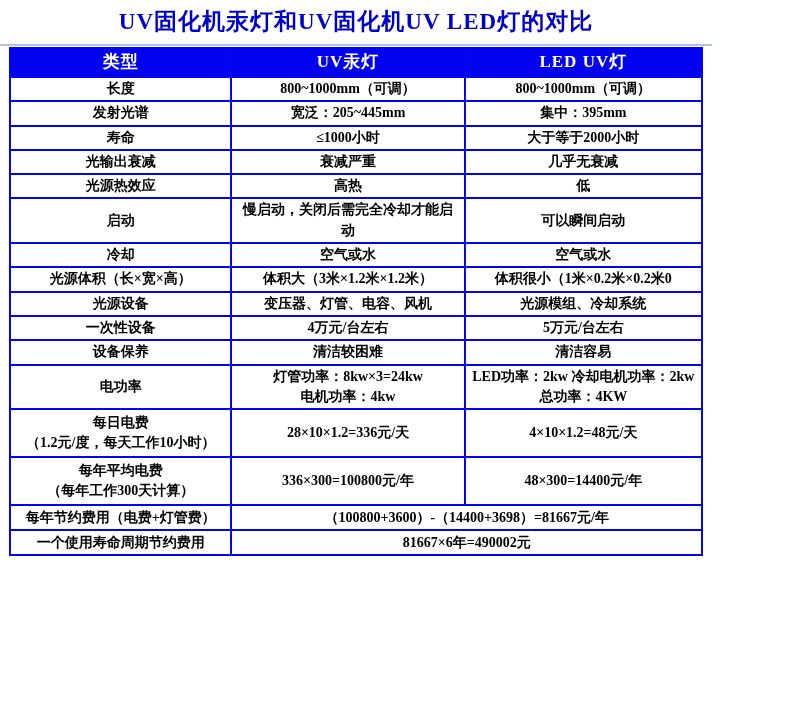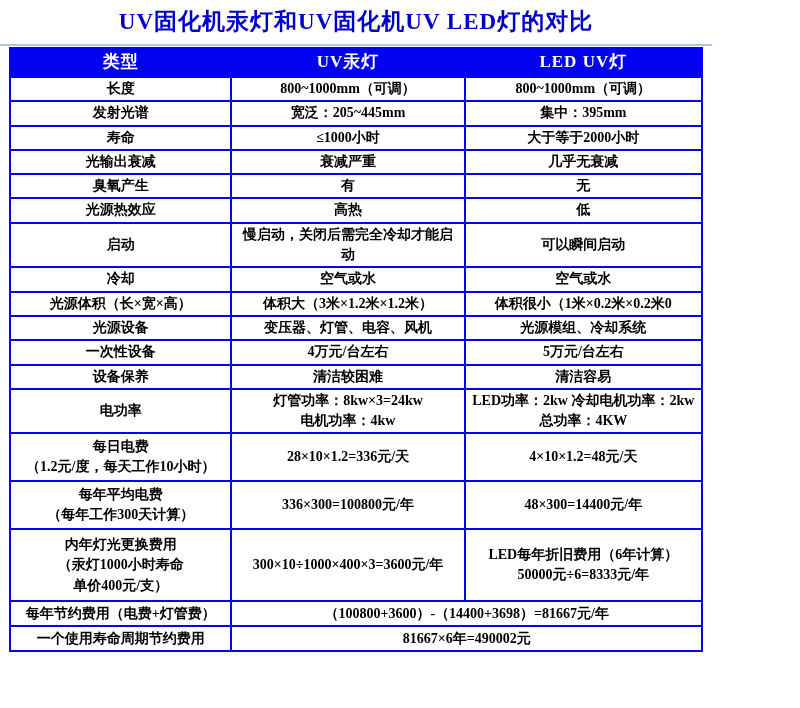--- a/index.html
+++ b/index.html
@@ -93,25 +93,20 @@
           <td>寿命</td>
           <td>≤1000小时</td>
           <td>大于等于2000小时</td>
         </tr>
         <tr>
           <td>光输出衰减</td>
           <td>衰减严重</td>
           <td>几乎无衰减</td>
         </tr>
         <tr>
-          <td>臭氧产生</td>
-          <td>有</td>
-          <td>无</td>
-        </tr>
-        <tr>
           <td>光源热效应</td>
           <td>高热</td>
           <td>低</td>
         </tr>
         <tr>
           <td>启动</td>
           <td>慢启动，关闭后需完全冷却才能启动</td>
           <td>可以瞬间启动</td>
         </tr>
         <tr>
@@ -151,28 +146,20 @@
 （1.2元/度，每天工作10小时）</td>
           <td>28×10×1.2=336元/天</td>
           <td>4×10×1.2=48元/天</td>
         </tr>
         <tr class="h2b">
           <td>每年平均电费
 （每年工作300天计算）</td>
           <td>336×300=100800元/年</td>
           <td>48×300=14400元/年</td>
         </tr>
-        <tr class="h3">
-          <td>内年灯光更换费用
-（汞灯1000小时寿命
-单价400元/支）</td>
-          <td>300×10÷1000×400×3=3600元/年</td>
-          <td>LED每年折旧费用（6年计算）
-50000元÷6=8333元/年</td>
-        </tr>
         <tr class="hlast">
           <td>每年节约费用（电费+灯管费）</td>
           <td colspan="2">（100800+3600）-（14400+3698）=81667元/年</td>
         </tr>
         <tr class="hlast">
           <td>一个使用寿命周期节约费用</td>
           <td colspan="2">81667×6年=490002元</td>
         </tr>
       </tbody>
     </table>

